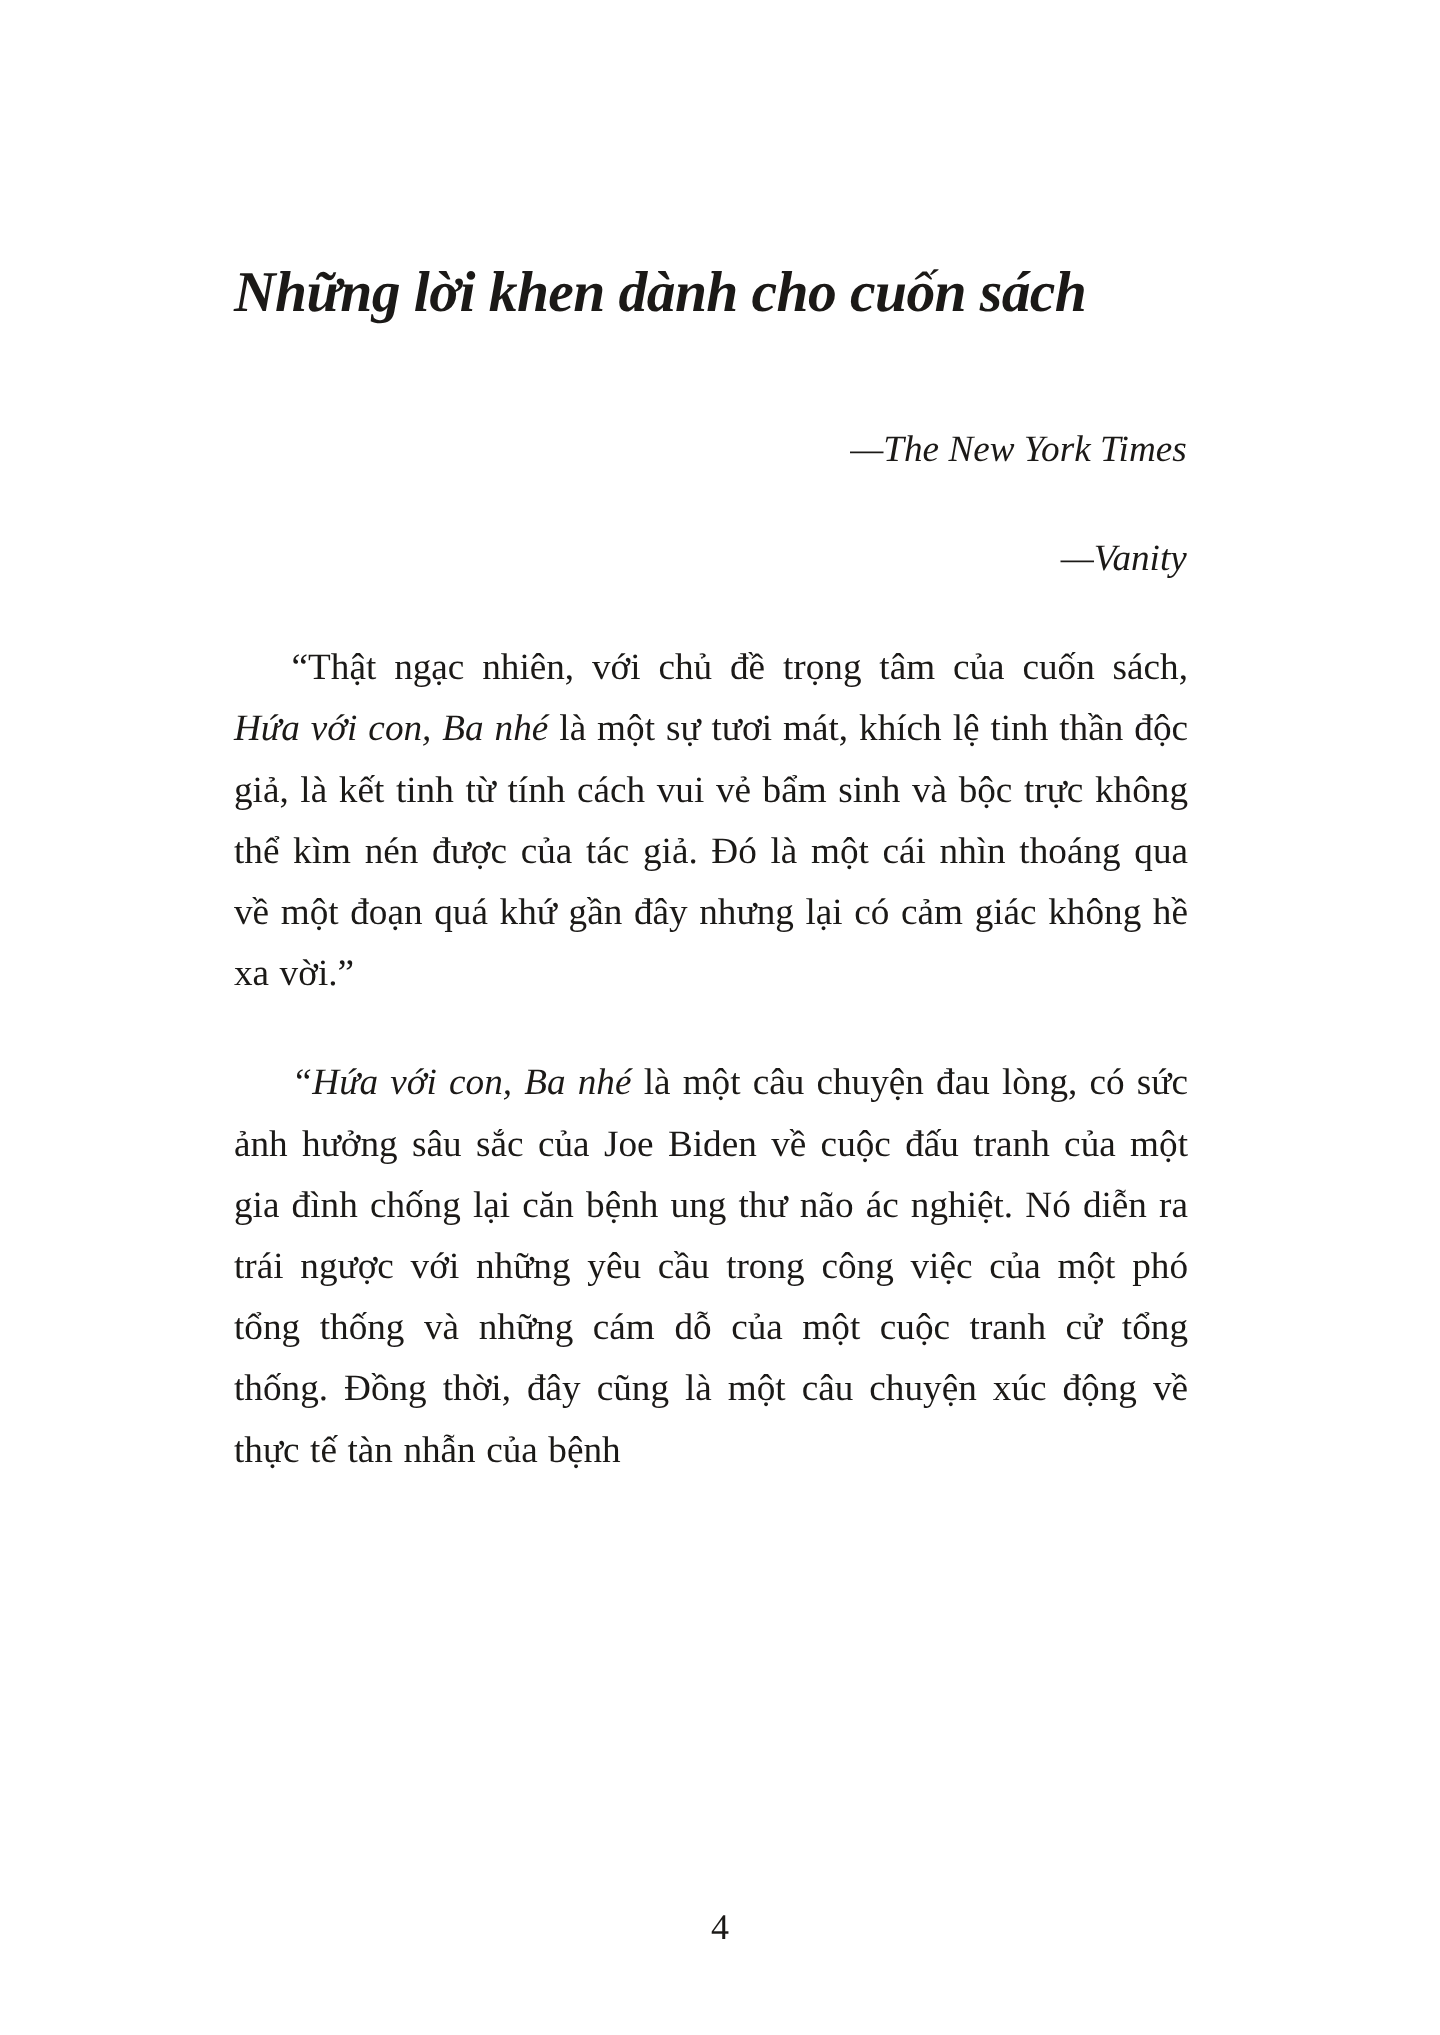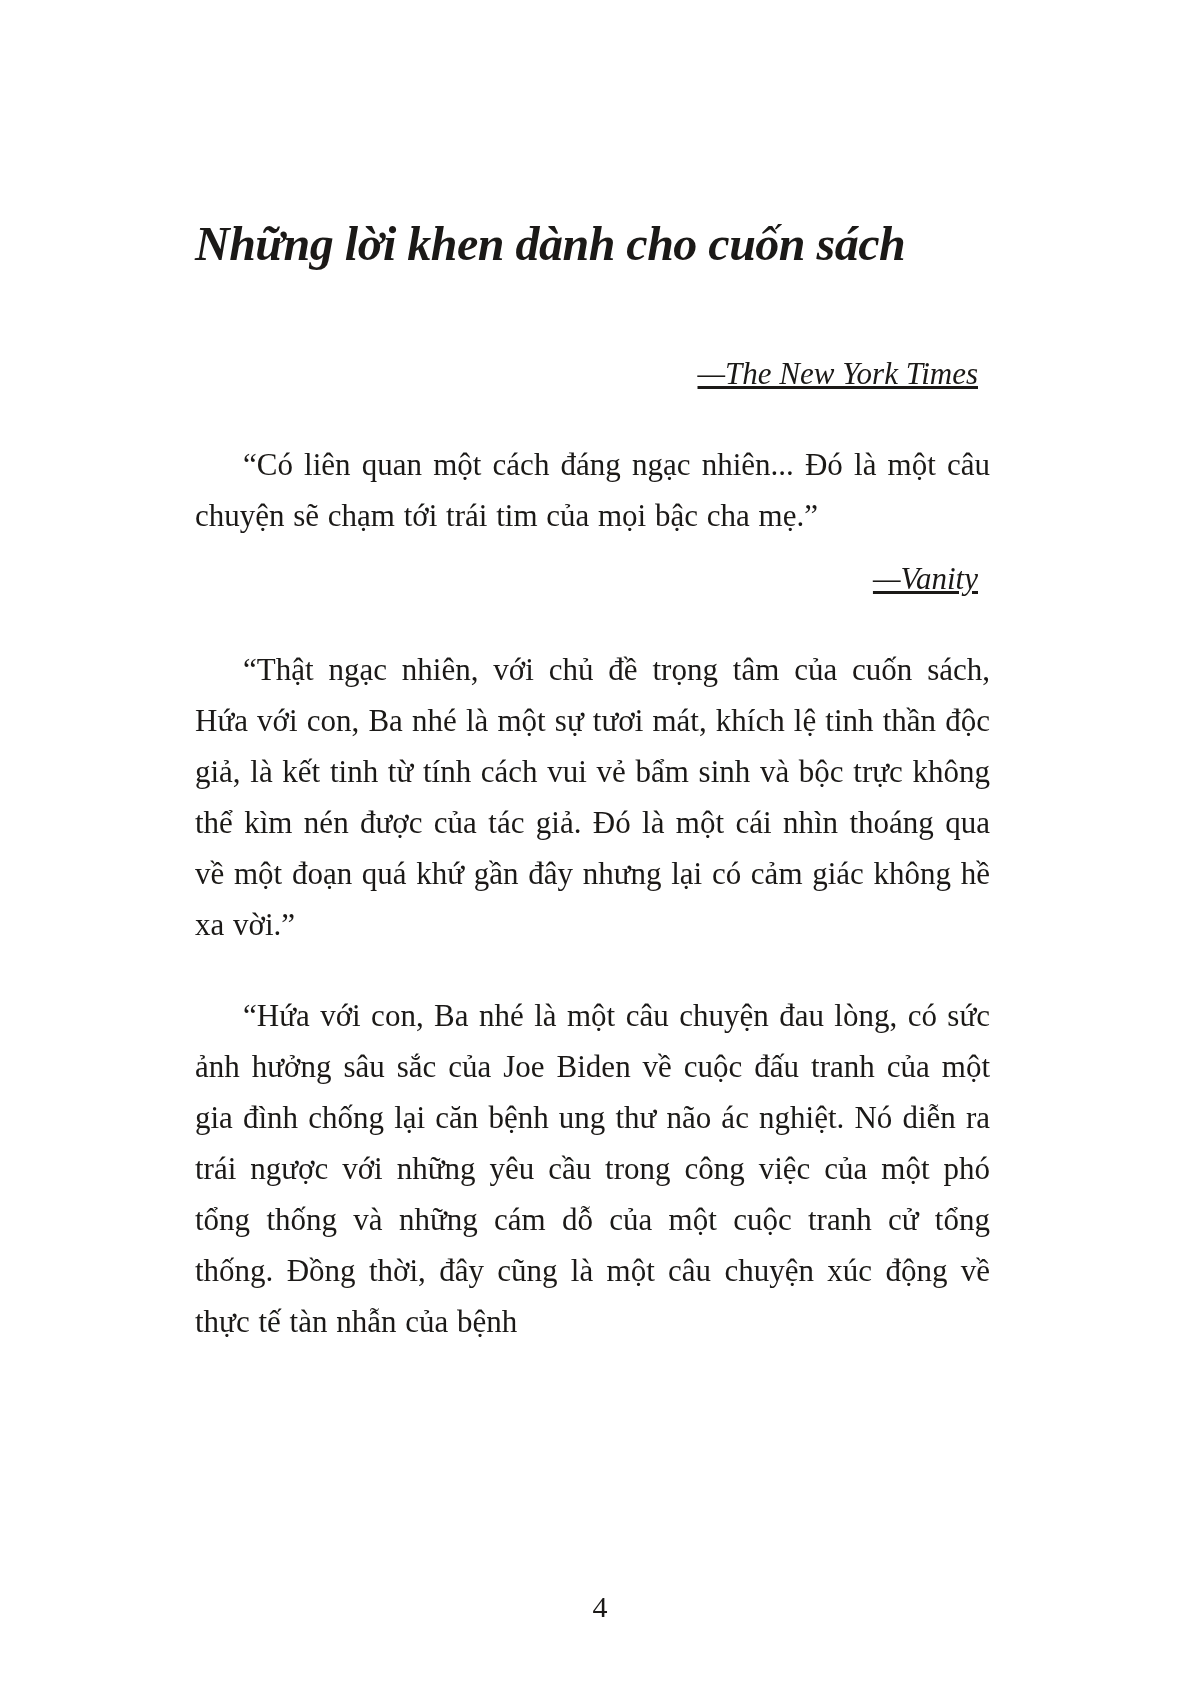--- a/index.html
+++ b/index.html
@@ -40,29 +40,29 @@
   .quote-text {
     margin: 0;
     padding: 0;
     font-size: 31px;
     line-height: 51px;
     text-align: justify;
     text-indent: 48px;
     word-spacing: 1px;
   }
   .quote-text .italic-seg {
+    font-style: italic;
   }
   .quote-attribution {
-    margin: 12px;
+    margin: 1px;
     padding: 0;
     font-size: 31px;
     line-height: 51px;
     text-align: right;
     font-style: italic;
-    text-decoration: underline;
   }
   .page-number {
     position: absolute;
     top: 1584px;
     left: 0;
     width: 1200px;
     text-align: center;
     font-size: 30px;
     line-height: 46px;
     font-style: normal;
@@ -73,21 +73,20 @@
 
 <div class="page">
   <main class="content">
     <h1 class="book-title-heading">Những lời khen dành cho cuốn sách</h1>
     <section id="quotes-container">
   <figure class="quote-block">
     <figcaption class="quote-attribution">—The New York Times</figcaption>
   </figure>
 
   <figure class="quote-block">
-    <blockquote class="quote-text"><span>“Có liên quan một cách đáng ngạc nhiên... Đó là một câu chuyện sẽ chạm tới trái tim của mọi bậc cha mẹ.”</span></blockquote>
     <figcaption class="quote-attribution">—Vanity</figcaption>
   </figure>
 
   <figure class="quote-block">
     <blockquote class="quote-text"><span>“Thật ngạc nhiên, với chủ đề trọng tâm của cuốn sách, </span><span class="italic-seg">Hứa với con, Ba nhé</span><span> là một sự tươi mát, khích lệ tinh thần độc giả, là kết tinh từ tính cách vui vẻ bẩm sinh và bộc trực không thể kìm nén được của tác giả. Đó là một cái nhìn thoáng qua về một đoạn quá khứ gần đây nhưng lại có cảm giác không hề xa vời.”</span></blockquote>
   </figure>
 
   <figure class="quote-block">
     <blockquote class="quote-text"><span class="italic-seg">“Hứa với con, Ba nhé</span><span> là một câu chuyện đau lòng, có sức ảnh hưởng sâu sắc của Joe Biden về cuộc đấu tranh của một gia đình chống lại căn bệnh ung thư não ác nghiệt. Nó diễn ra trái ngược với những yêu cầu trong công việc của một phó tổng thống và những cám dỗ của một cuộc tranh cử tổng thống. Đồng thời, đây cũng là một câu chuyện xúc động về thực tế tàn nhẫn của bệnh</span></blockquote>
 

